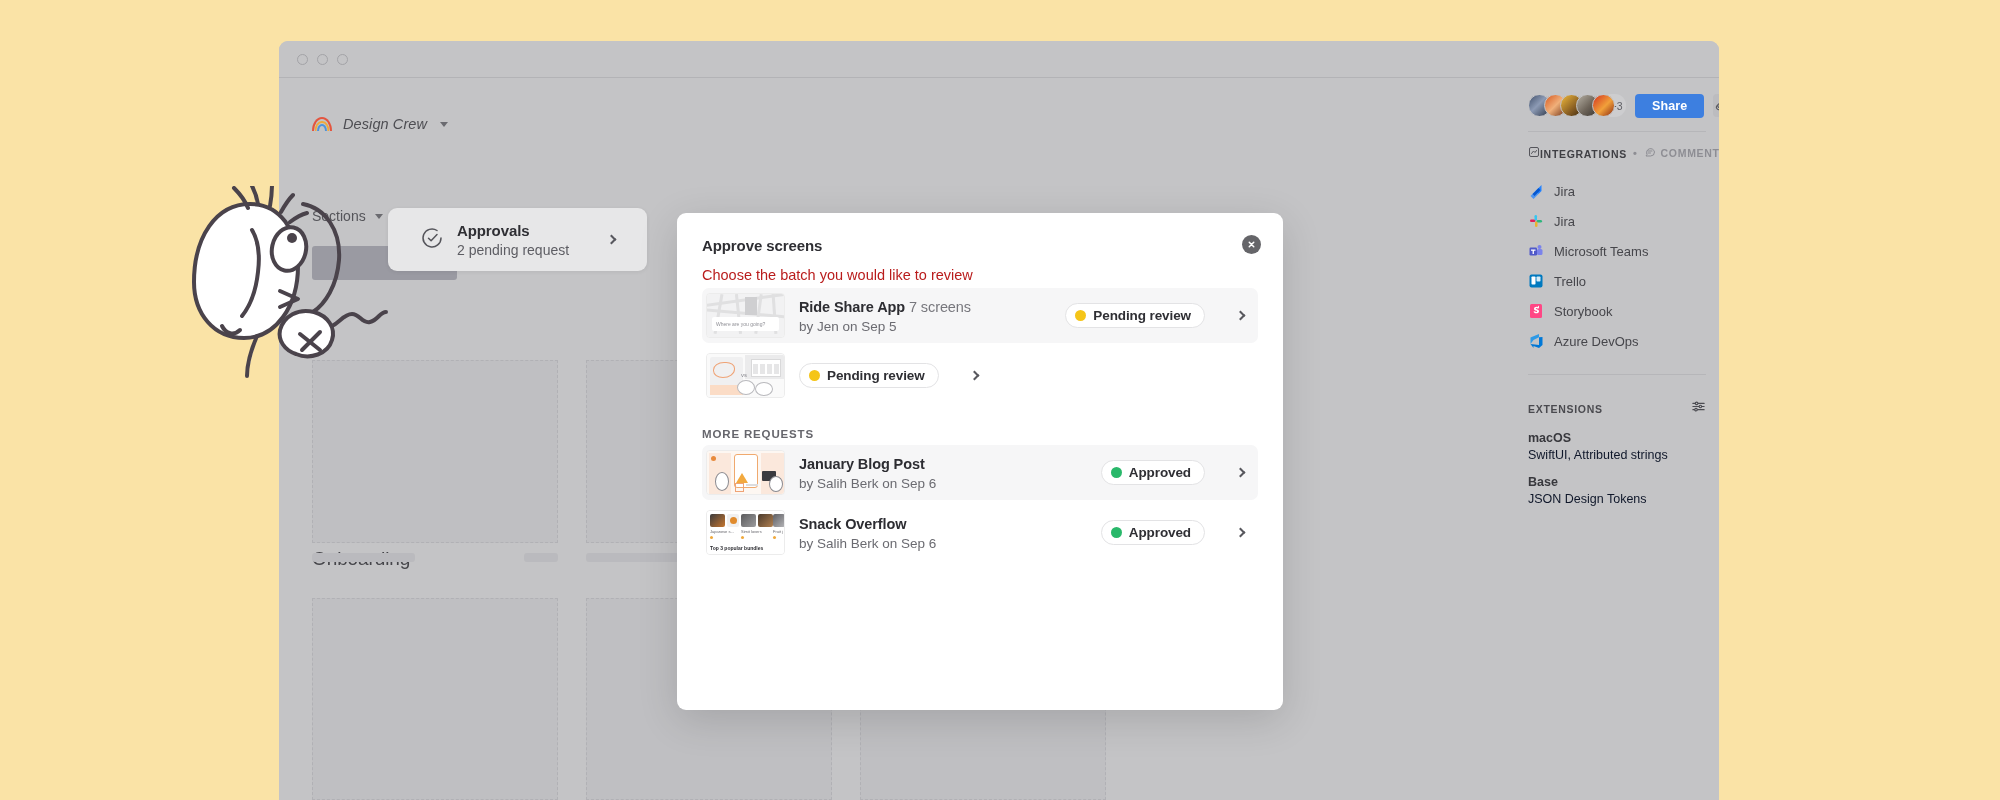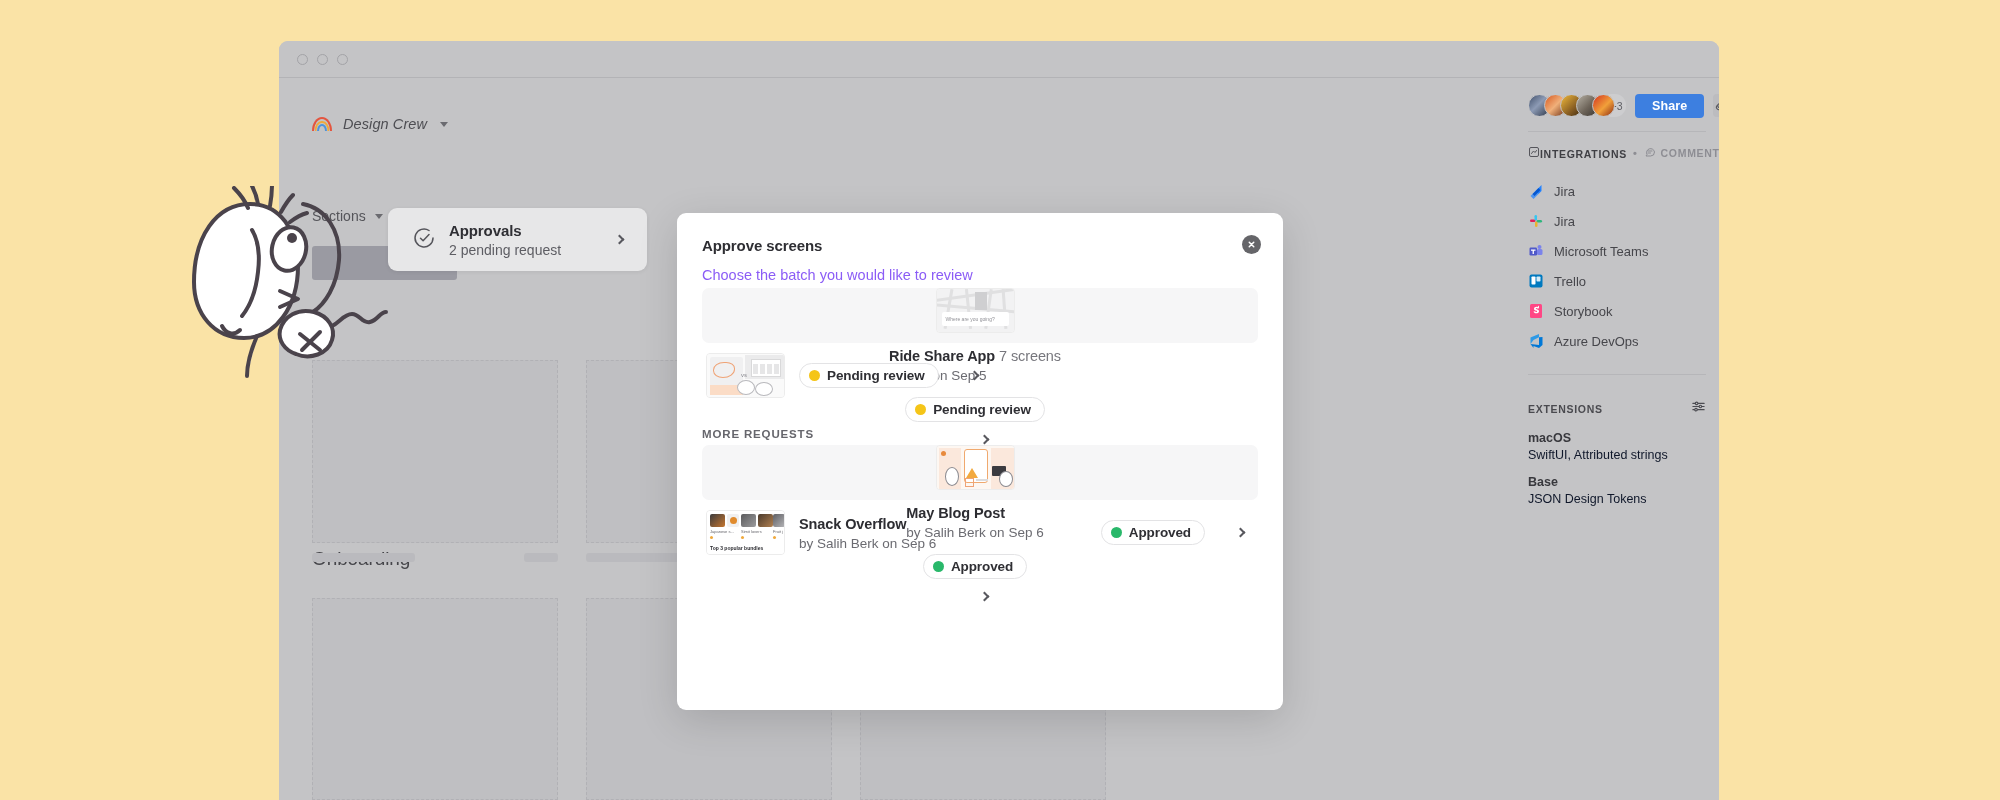--- a/index.html
+++ b/index.html
@@ -88,47 +88,47 @@
   .ext-head { display: flex; align-items: center; justify-content: space-between; margin-top: 24px; }
   .ext-title { font-size: 10.5px; font-weight: 700; letter-spacing: .7px; color: #4a4a4f; }
   .ext-item { margin-top: 13px; }
   .ext-n { font-size: 12.5px; font-weight: 700; color: #38383d; }
   .ext-s { font-size: 12.5px; color: #0f172a; margin-top: 3px; }
 
   
   .appr-card {
     position: absolute; left: 388px; top: 208px; width: 259px; height: 63px;
     background: #e7e7e8; border-radius: 9px;
-    display: flex; align-items: center; padding: 0 24px; gap: 13px;
+    display: flex; align-items: center; padding: 0 32px; gap: 13px;
     box-shadow: 0 1px 4px rgba(0,0,0,.07);
   }
   .appr-txt { flex: 1; }
   .appr-t { font-size: 15px; font-weight: 700; color: #2f2f34; letter-spacing: -.1px; }
   .appr-s { font-size: 14px; color: #5d5d63; margin-top: 2px; }
 
   
   .modal {
     position: absolute; left: 677px; top: 213px; width: 606px; height: 497px;
     background: #fff; border-radius: 9px;
     box-shadow: 0 10px 40px rgba(0,0,0,.14);
     padding: 24px 25px 0 25px;
   }
   .modal-title { font-size: 15px; font-weight: 700; color: #2e2e33; letter-spacing: -.1px; }
-  .modal-sub { font-size: 14.5px; color: #8b5cf6; margin-top: 13px; }
+  .modal-sub { font-size: 14.5px; color: #b91c1c; margin-top: 13px; }
   .close-btn {
     position: absolute; right: 22px; top: 22px; width: 19px; height: 19px; border-radius: 50%;
     background: #656569; display: flex; align-items: center; justify-content: center; cursor: pointer;
   }
   .sect-label { font-size: 11.5px; font-weight: 700; letter-spacing: .85px; color: #66666c; }
   .sect-label.r1 { margin-top: 35px; }
   .sect-label.r2 { margin-top: 25px; }
 
   .req-row { display: flex; align-items: center; gap: 14px; height: 55px; border-radius: 7px;
              padding: 0 14px 0 4px; margin-top: 5px; cursor: pointer; }
-  .req-row.hl { background: #f6f6f7; flex-direction: column; }
+  .req-row.hl { background: #f6f6f7; }
   .thumb { width: 79px; height: 45px; border-radius: 4px; background: #fafafa; overflow: hidden;
            position: relative; flex: none; border: 1px solid #ececec; }
   .req-txt { flex: 1; min-width: 0; }
   .req-t { font-size: 14.5px; font-weight: 700; color: #2d2d32; letter-spacing: -.1px; }
   .req-t .cnt { font-weight: 400; color: #77777d; }
   .req-s { font-size: 13.5px; color: #6b6b71; margin-top: 3px; }
   .pill { display: inline-flex; align-items: center; gap: 7px; border: 1px solid #e3e3e5;
           border-radius: 13px; padding: 4px 13px 4px 9px; background: #fff; }
   .pill-dot { width: 11px; height: 11px; border-radius: 50%; flex: none; }
   .pill-txt { font-size: 13.5px; font-weight: 700; color: #2f2f34; letter-spacing: -.1px; }
@@ -445,21 +445,21 @@
           <div style="position:absolute;left:4px;top:5px;width:5px;height:5px;border-radius:50%;background:#e88a3c;"></div>
           <div style="position:absolute;left:29px;top:22px;width:0;height:0;border-left:6px solid transparent;border-right:6px solid transparent;border-bottom:10px solid #f2a93f;"></div>
           <div style="position:absolute;left:28px;top:32px;width:9px;height:9px;border:1.4px solid #efa376;"></div>
           <div style="position:absolute;left:39px;top:33px;width:12px;height:2px;background:#dcdcde;"></div>
           <div class="tb-blob" style="left:8px;top:21px;width:14px;height:19px;background:#fff;border:1.5px solid #8a8a90;"></div>
           <div style="position:absolute;left:55px;top:20px;width:14px;height:10px;background:#3b3b40;border-radius:1px;"></div>
           <div class="tb-blob" style="left:62px;top:25px;width:14px;height:16px;background:#fff;border:1.5px solid #8a8a90;"></div>
         </div>
       </div>
       <span class="req-txt">
-        <span class="req-t">May Blog Post</span>
+        <span class="req-t">January Blog Post</span>
         <span class="req-s" style="display:block">by Salih Berk on Sep 6</span>
       </span>
       <span class="pill">
         <span class="pill-dot" style="background:#29b86a"></span>
         <span class="pill-txt">Approved</span>
       </span>
       <span class="chev-r"></span>
     </div>
 
     <div class="req-row">

